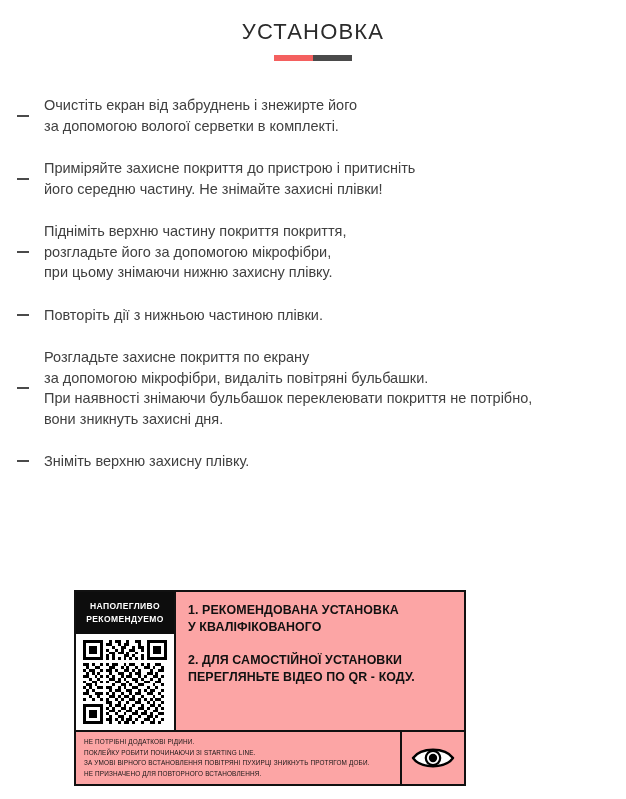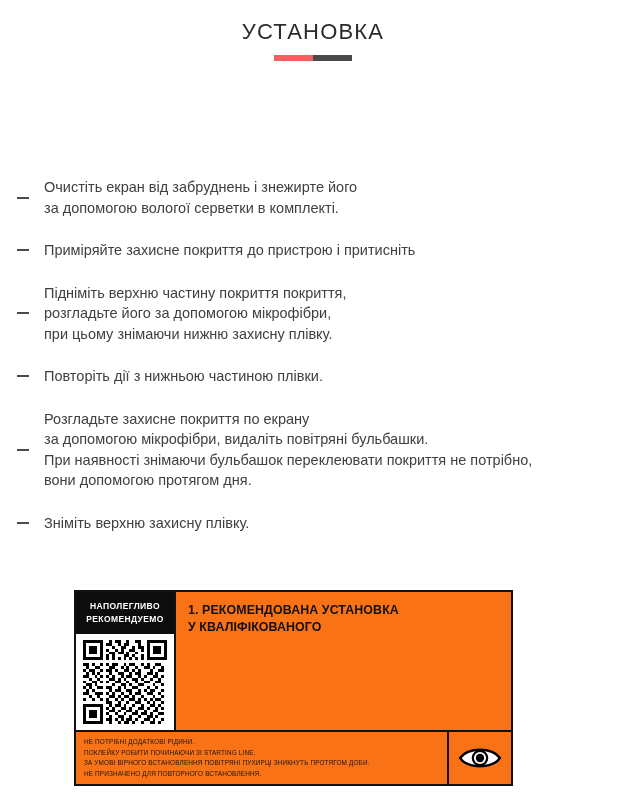--- a/index.html
+++ b/index.html
@@ -32,21 +32,21 @@
     margin: 11px auto 0 auto;
     width: 78px;
     height: 6px;
     display: flex;
   }
   .title-rule .seg-a { flex: 1; }
   .title-rule .seg-b { flex: 1; }
 
   
   .steps {
-    margin-top: 116px;
+    margin-top: 34px;
     padding: 0 6px 0 14px;
   }
   .step {
     display: flex;
     align-items: center;
     margin-bottom: 22px;
   }
   .step-dash {
     width: 30px;
     flex: 0 0 30px;
@@ -68,23 +68,23 @@
     line-height: 20.5px;
     color: #404040;
     white-space: nowrap;
   }
 
   
   .info-box {
     position: absolute;
     left: 74px;
     top: 590px;
-    width: 439px;
+    width: 392px;
     border: 2px solid #111111;
-    background: #f97316;
+    background: #fca5a5;
     box-sizing: border-box;
   }
   .info-top {
     display: flex;
     align-items: stretch;
   }
   .info-left {
     width: 100px;
     flex: 0 0 100px;
     border-right: 2px solid #111111;
@@ -175,20 +175,21 @@
         <div class="step-line">Очистіть екран від забруднень і знежирте його</div>
         <div class="step-line">за допомогою вологої серветки в комплекті.</div>
       </div>
     </div>
     <div class="step">
       <div class="step-dash">
         <i></i>
       </div>
       <div class="step-lines">
         <div class="step-line">Приміряйте захисне покриття до пристрою і притисніть</div>
+        <div class="step-line">його середню частину. Не знімайте захисні плівки!</div>
       </div>
     </div>
     <div class="step">
       <div class="step-dash">
         <i></i>
       </div>
       <div class="step-lines">
         <div class="step-line">Підніміть верхню частину покриття покриття,</div>
         <div class="step-line">розгладьте його за допомогою мікрофібри,</div>
         <div class="step-line">при цьому знімаючи нижню захисну плівку.</div>
@@ -203,21 +204,21 @@
       </div>
     </div>
     <div class="step">
       <div class="step-dash">
         <i></i>
       </div>
       <div class="step-lines">
         <div class="step-line">Розгладьте захисне покриття по екрану</div>
         <div class="step-line">за допомогою мікрофібри, видаліть повітряні бульбашки.</div>
         <div class="step-line">При наявності знімаючи бульбашок переклеювати покриття не потрібно,</div>
-        <div class="step-line">вони допомогою протягом дня.</div>
+        <div class="step-line">вони зникнуть захисні дня.</div>
       </div>
     </div>
     <div class="step">
       <div class="step-dash">
         <i></i>
       </div>
       <div class="step-lines">
         <div class="step-line">Зніміть верхню захисну плівку.</div>
       </div>
     </div>
@@ -473,20 +474,24 @@
           </g>
         </svg>
       </div>
     </div>
 
     <div class="info-right">
         <div class="info-item">
           <div>1. РЕКОМЕНДОВАНА УСТАНОВКА</div>
           <div>У КВАЛІФІКОВАНОГО</div>
         </div>
+        <div class="info-item second">
+          <div>2. ДЛЯ САМОСТІЙНОЇ УСТАНОВКИ</div>
+          <div>ПЕРЕГЛЯНЬТЕ ВІДЕО ПО QR - КОДУ.</div>
+        </div>
       </div>
   </div>
 
   <div class="info-bottom">
     <div class="fineprint">
         <div>НЕ ПОТРІБНІ ДОДАТКОВІ РІДИНИ.</div>
         <div>ПОКЛЕЙКУ РОБИТИ ПОЧИНАЮЧИ ЗІ STARTING LINE.</div>
         <div>ЗА УМОВІ ВІРНОГО ВСТАНОВЛЕННЯ  ПОВІТРЯНІ ПУХИРЦІ ЗНИКНУТЬ  ПРОТЯГОМ ДОБИ.</div>
         <div>НЕ ПРИЗНАЧЕНО ДЛЯ ПОВТОРНОГО ВСТАНОВЛЕННЯ.</div>
       </div>

